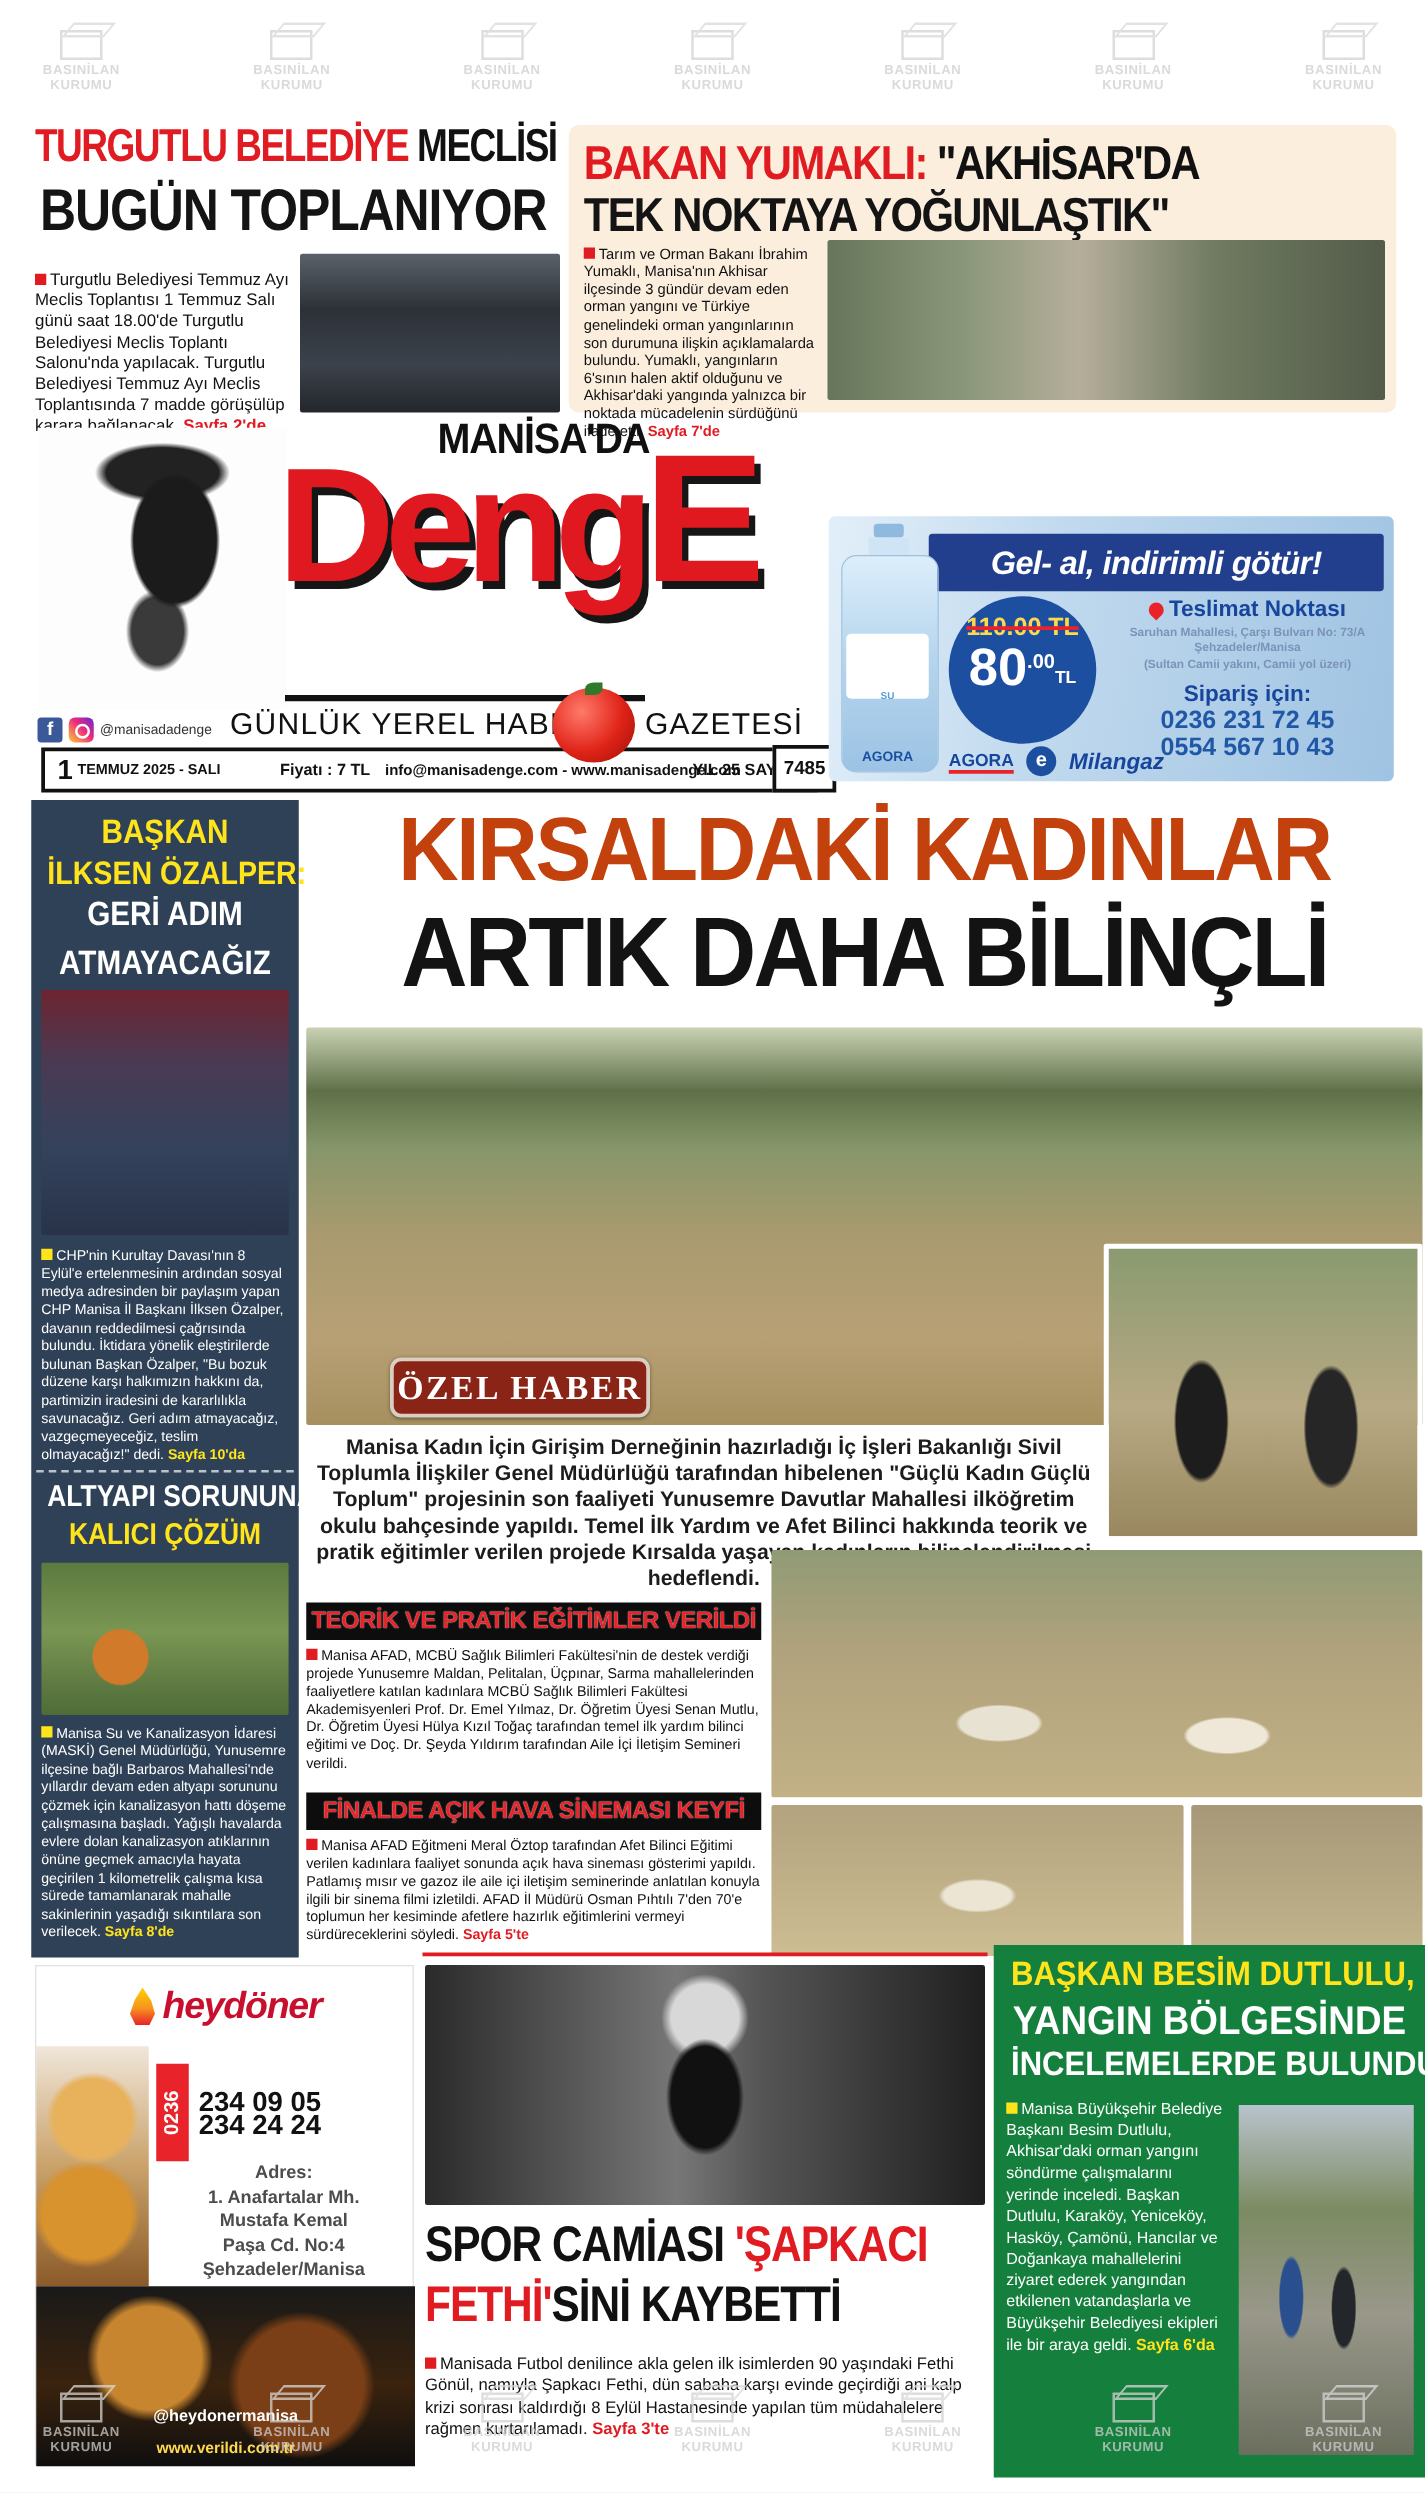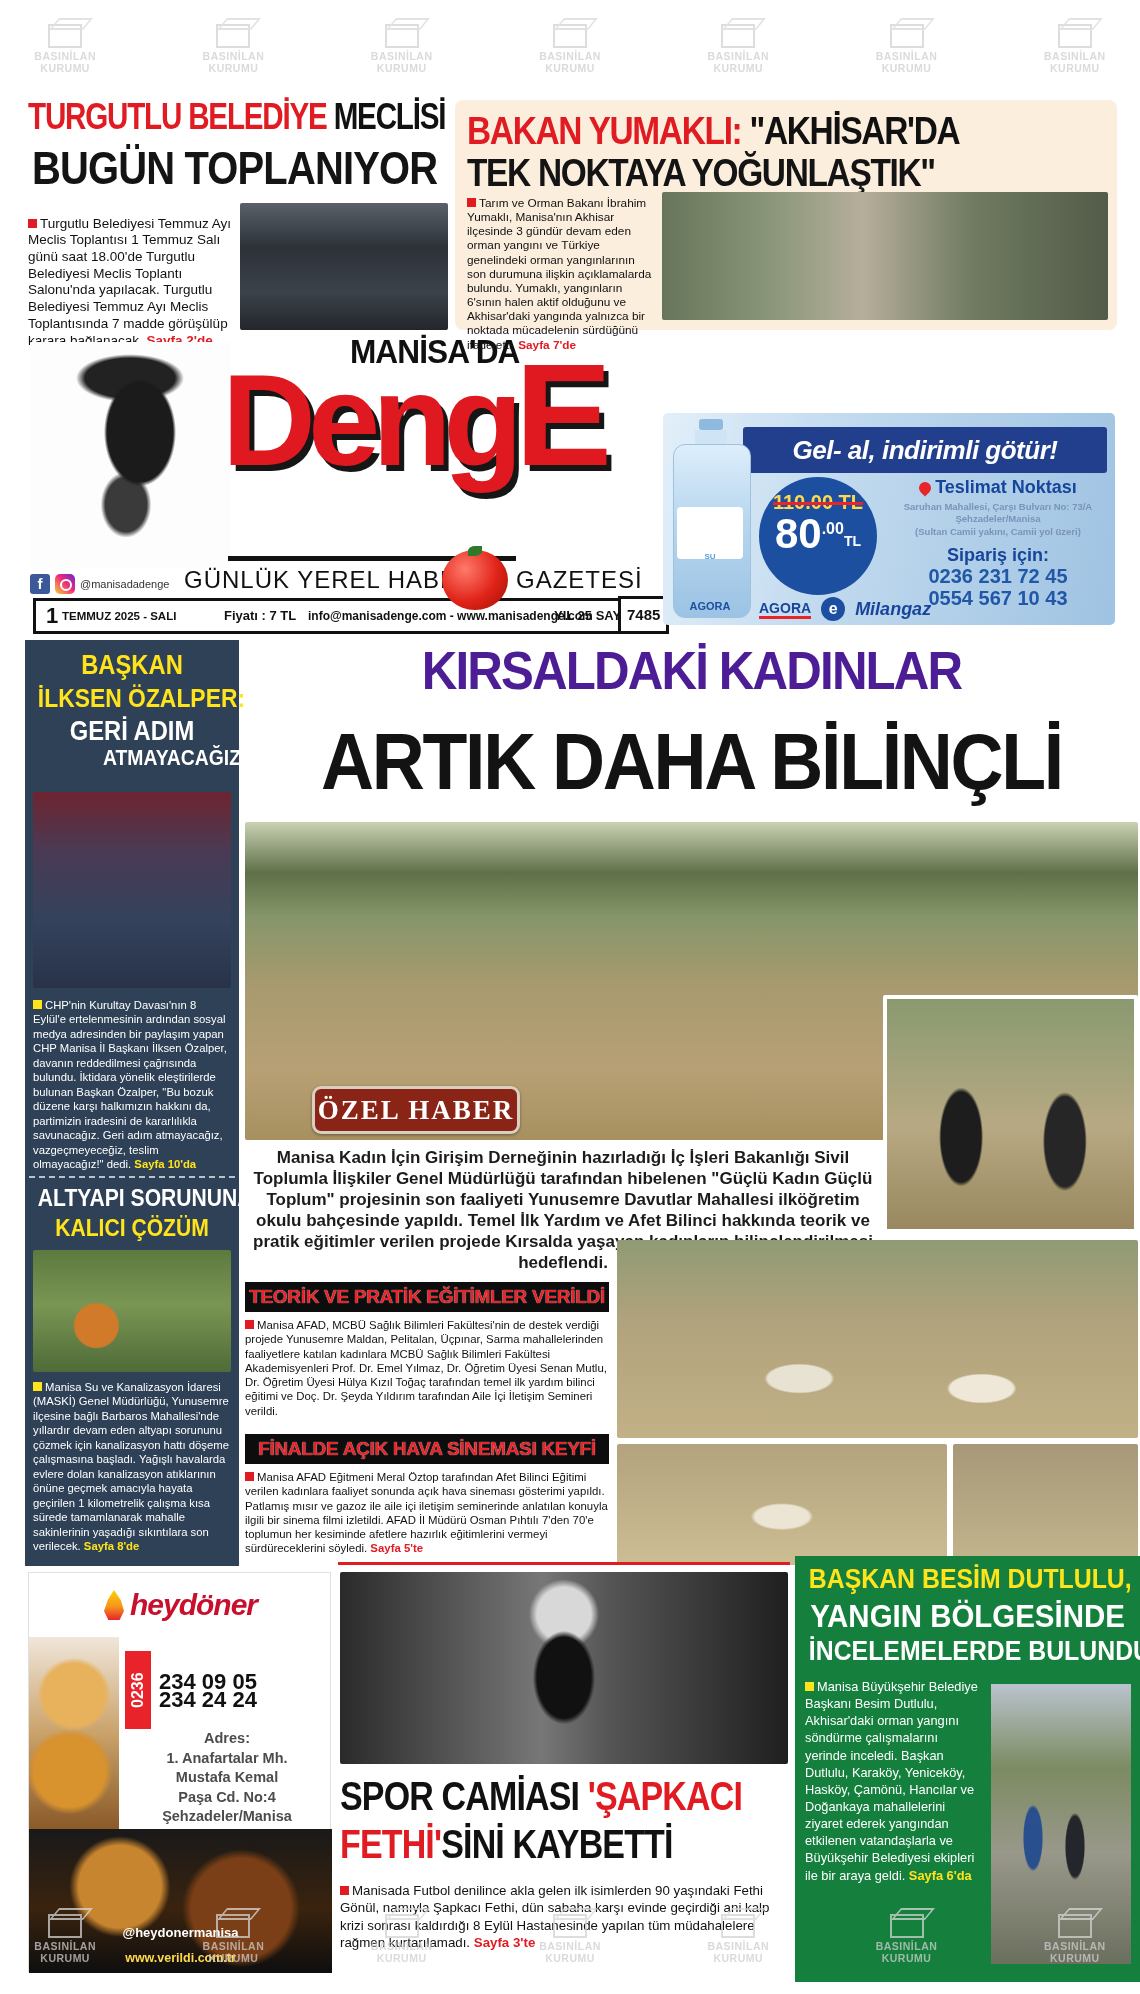--- a/index.html
+++ b/index.html
@@ -89,29 +89,29 @@
   .wr-title{color:#16459b;font-weight:800;font-size:18px;}
   .pin{display:inline-block;width:12px;height:12px;background:#e8232a;border-radius:50% 50% 50% 0;transform:rotate(-45deg);margin-right:4px;position:relative;top:1px;}
   .wr-addr{font-size:9.5px;color:#7b93b8;font-weight:700;line-height:1.3;margin-top:3px;}
   .wr-order{font-size:18px;font-weight:800;color:#16459b;margin-top:7px;}
   .wr-ph{font-size:20px;font-weight:900;color:#2057a7;line-height:1.08;}
   .wad-logos{position:absolute;left:96px;top:184px;display:flex;align-items:center;gap:10px;}
   .lg-agora{font-size:14px;font-weight:900;color:#16459b;border-bottom:3px solid #e8232a;}
   .lg-e{width:24px;height:24px;border-radius:50%;background:#1d4fa1;color:#fff;font-weight:900;font-size:16px;text-align:center;line-height:24px;}
   .lg-mg{font-size:18px;font-weight:900;font-style:italic;color:#16459b;}
   
-  .mh1{left:245px;top:644px;width:893px;text-align:center;font-size:53px;font-weight:900;letter-spacing:-2px;color:#4c1d95;}
+  .mh1{left:245px;top:644px;width:893px;text-align:center;font-size:72px;font-weight:900;letter-spacing:-2px;color:#c2410c;}
   .mh2{left:245px;top:722px;width:893px;text-align:center;font-size:79px;font-weight:900;letter-spacing:-2.5px;color:#131313;}
   
   .navy{left:25px;top:640px;width:214px;height:926px;background:#2e4156;}
   .nv{position:absolute;width:214px;text-align:center;font-weight:900;}
   .oz1{top:12px;font-size:27px;color:#ffe41c;}
   .oz2{top:45px;font-size:26px;color:#ffe41c;}
   .oz3{top:78px;font-size:27px;color:#fff;}
-  .oz4{top:107px;font-size:22px;color:#fff;margin-left:40px;}
+  .oz4{top:117px;font-size:27px;color:#fff;}
   .nv .cxc{transform:scaleX(.88);}
   .oz-photo{left:8px;top:152px;width:198px;height:196px;
     background:linear-gradient(180deg,#6d2430 0%,#4a3a54 30%,#34425c 65%,#283349 100%);}
   .nv-body{position:absolute;left:8px;top:358px;width:198px;font-size:11.3px;line-height:1.28;color:#fff;}
   .nv-div{position:absolute;left:4px;top:536px;width:206px;border-top:2px dashed #b9c3cd;}
   .al1{top:546px;font-size:24px;color:#fff;}
   .al2{top:576px;font-size:24px;color:#ffe41c;}
   .al-photo{left:8px;top:610px;width:198px;height:122px;
     background:radial-gradient(circle at 32% 62%,#d07a2a 0 14%,transparent 15%),
                linear-gradient(180deg,#5c7a3f 0%,#7a9653 45%,#4f6b38 100%);}

